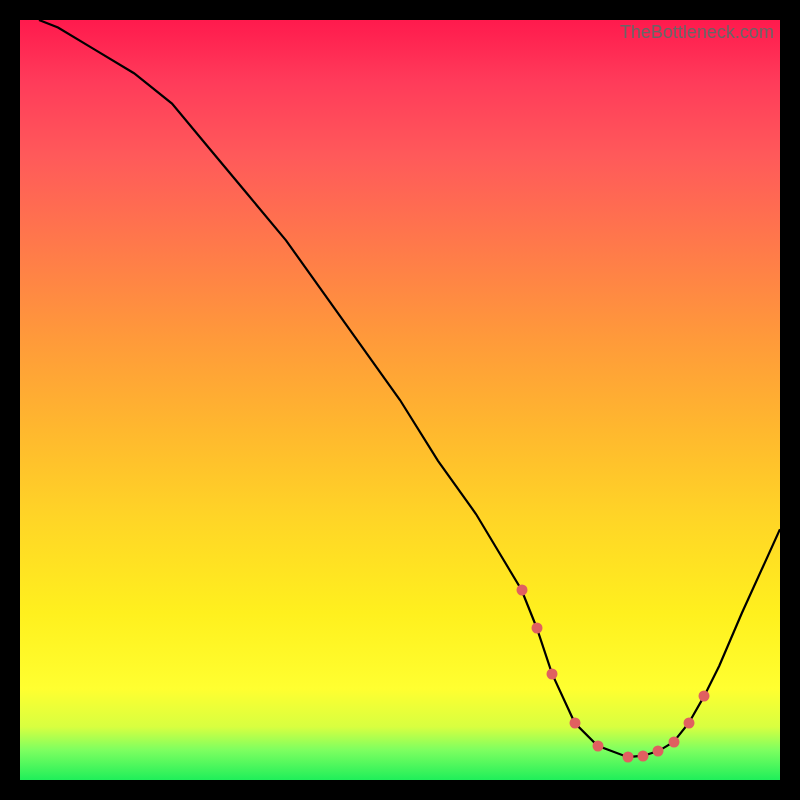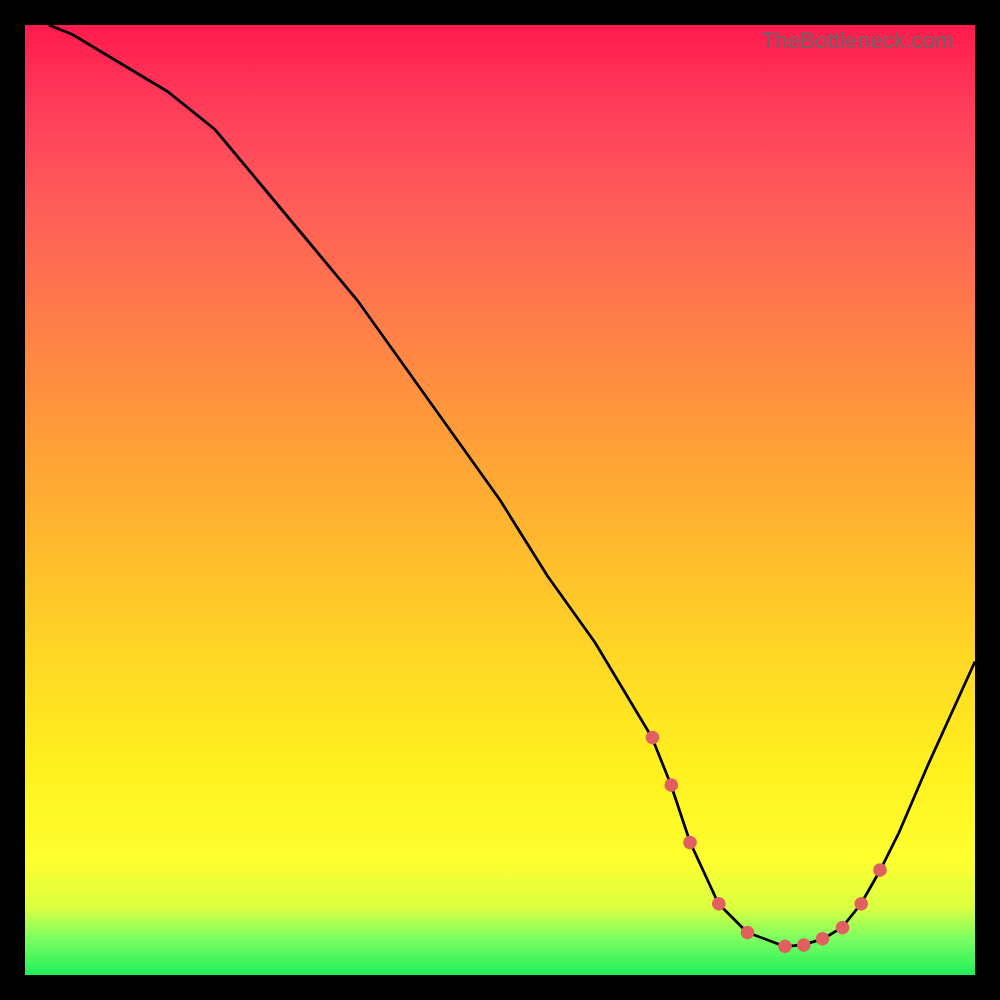--- a/index.html
+++ b/index.html
@@ -36,21 +36,21 @@
       #fff01e 78%,
       #ffff30 88%,
       #d8ff40 93%,
       #7fff60 96%,
       #1fef5a 100%
     );
   }
   .attrib {
     position: absolute;
     top: 2px;
-    right: 17px;
+    right: 6px;
     color: #666;
     font-size: 18px;
     z-index: 5;
   }
   svg.curve {
     position: absolute;
     left: 0;
     top: 0;
     width: 760px;
     height: 760px;

